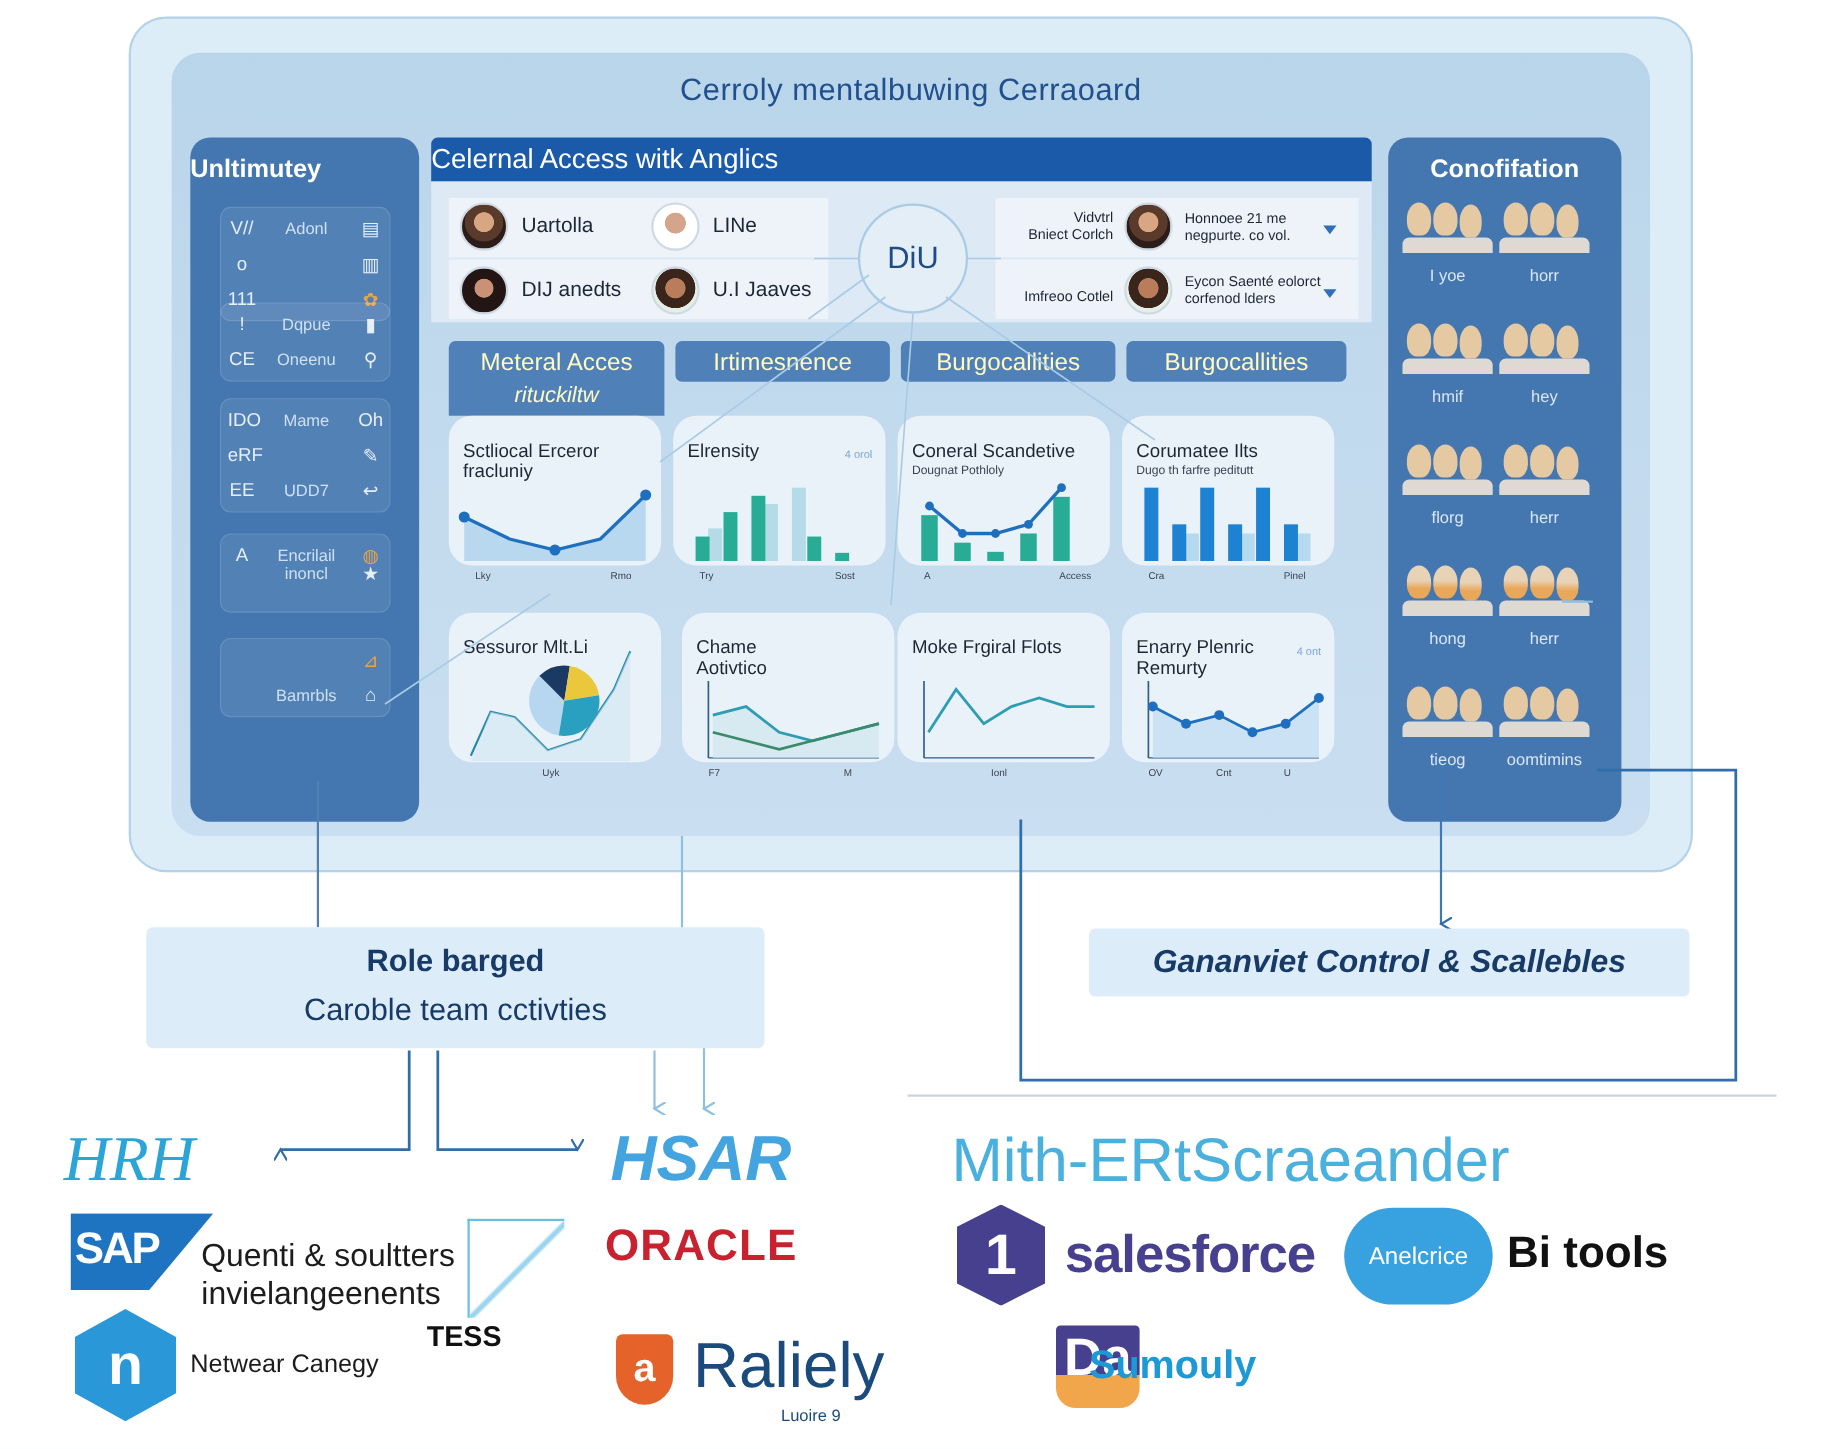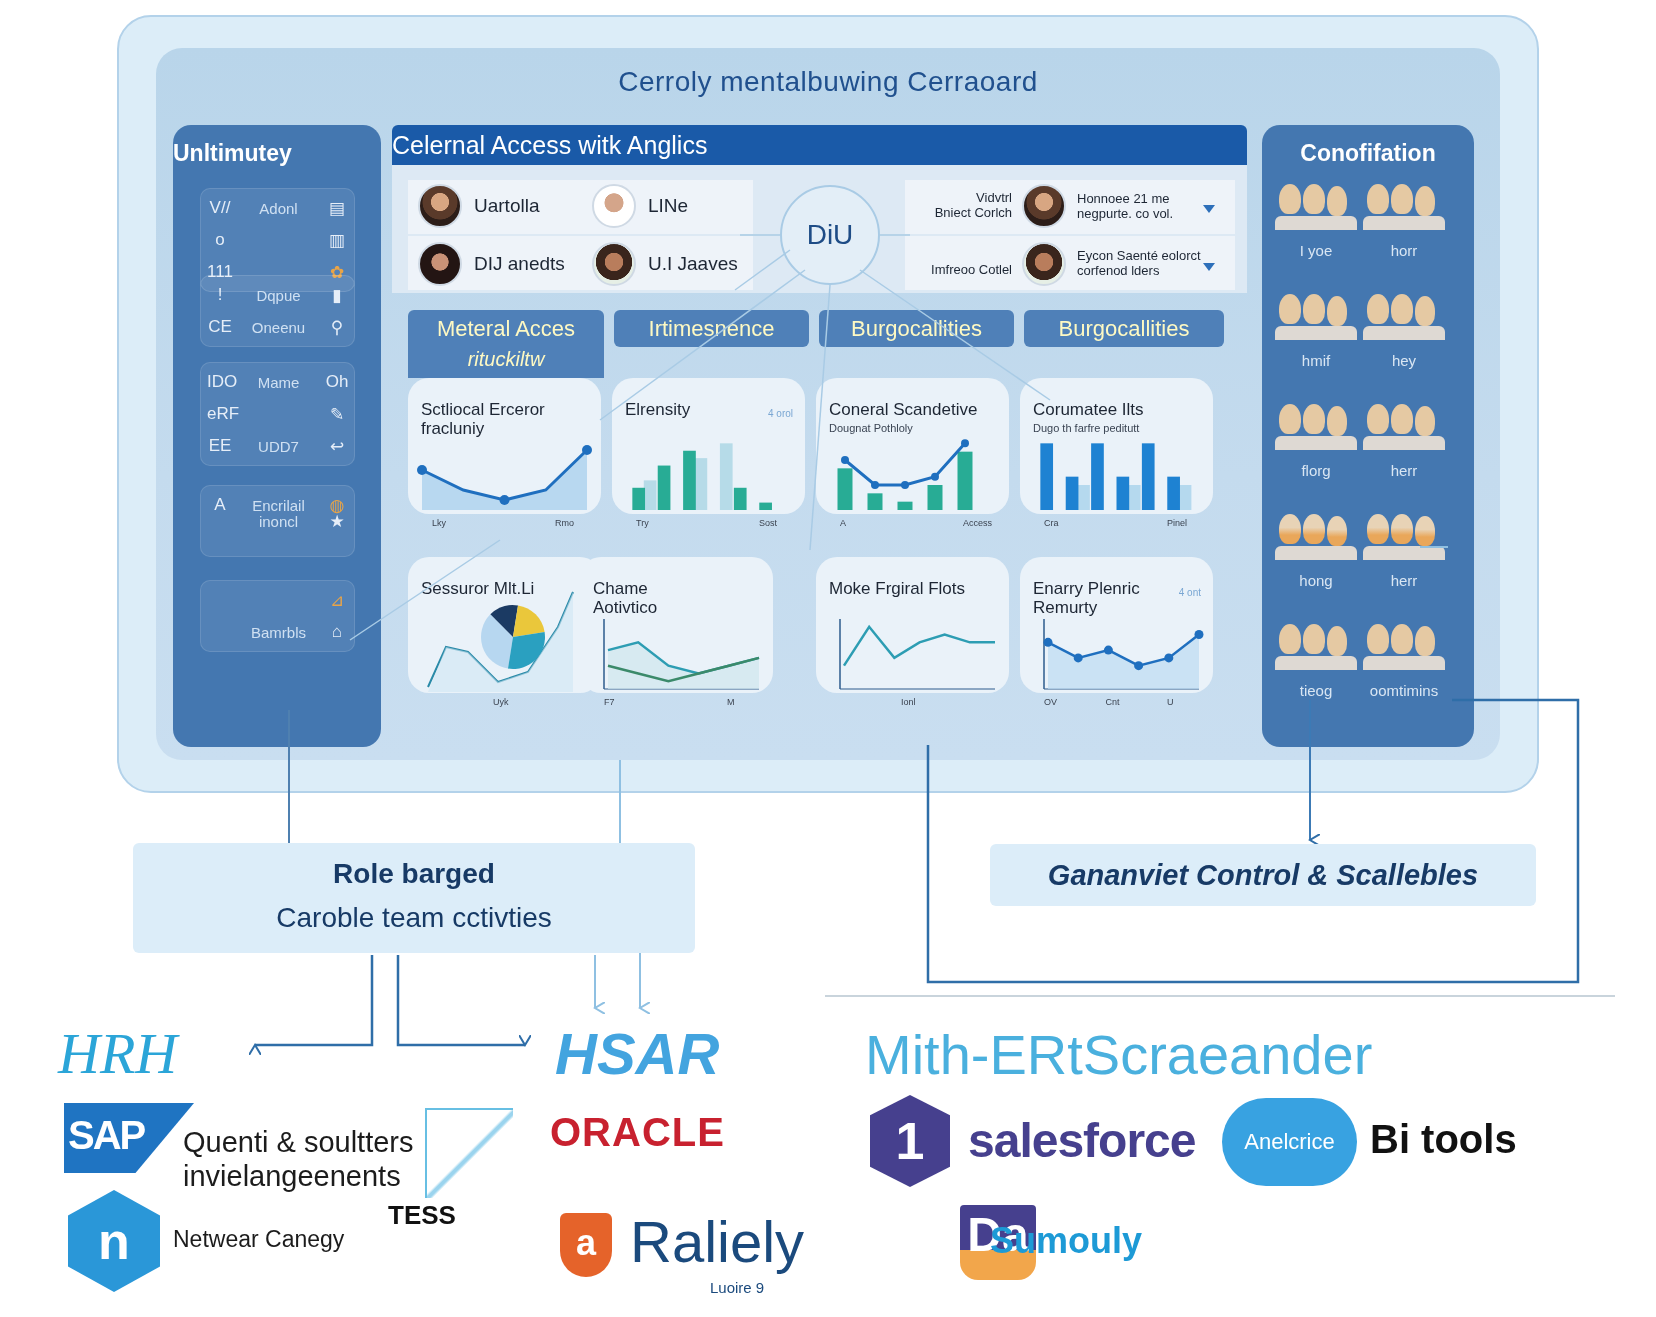--- a/index.html
+++ b/index.html
@@ -329,21 +329,21 @@
       <svg width="193" height="158">
         <polyline points="20,130 38,90 60,95 90,125 120,115 150,70 165,35" fill="none" stroke="#2a8aa8" stroke-width="2"></polyline>
         <polygon points="20,135 38,90 60,95 90,125 120,115 150,70 165,35 165,135" fill="#cfe6f3" opacity="0.6"></polygon>
         <path d="M105,80 L99.9940971187126,111.60602689904441 A32,32 0 0 1 82.37258300203047,57.37258300203048 Z" fill="#b7d7f0"></path>
         <path d="M105,80 L82.37258300203047,57.37258300203048 A32,32 0 0 1 110.00590288128738,48.39397310095559 Z" fill="#1b3a63"></path>
         <path d="M105,80 L110.00590288128738,48.39397310095559 A32,32 0 0 1 136.6060268990444,74.9940971187126 Z" fill="#eac73b"></path>
         <path d="M105,80 L136.6060268990444,74.9940971187126 A32,32 0 0 1 99.99409711871265,111.60602689904441 Z" fill="#2aa0c0"></path>
       </svg>
       <div class="xl" style="left: 85px; top: 140px;">Uyk</div>
     </div>
-    <div class="card" style="left: 580px; top: 557px;">
+    <div class="card" style="left: 620px; top: 557px;">
       <div class="ct">
         <div>Chame</div>
         <div>Aotivtico</div>
       </div>
       <svg width="193" height="158">
         <line x1="24" y1="62" x2="24" y2="132" stroke="#2c5b8c" stroke-width="1.5"></line>
         <line x1="24" y1="132" x2="179" y2="132" stroke="#2c5b8c" stroke-width="1"></line>
         <polygon points="28,132 28,93.11111111111111 58.2,85.33333333333334 88.4,108.66666666666667 118.6,116.44444444444444 148.8,108.66666666666667 179,100.88888888888889 179,132" fill="#cfe7ee" opacity="0.7"></polygon>
         <polyline points="28,93.11111111111111 58.2,85.33333333333334 88.4,108.66666666666667 118.6,116.44444444444444 148.8,108.66666666666667 179,100.88888888888889" fill="none" stroke="#2d9db3" stroke-width="2.5"></polyline>
         <polyline points="28,108.66666666666667 58.2,116.44444444444444 88.4,124.22222222222223 118.6,116.44444444444444 148.8,108.66666666666667 179,100.88888888888889" fill="none" stroke="#3b8a6a" stroke-width="2.5"></polyline>

